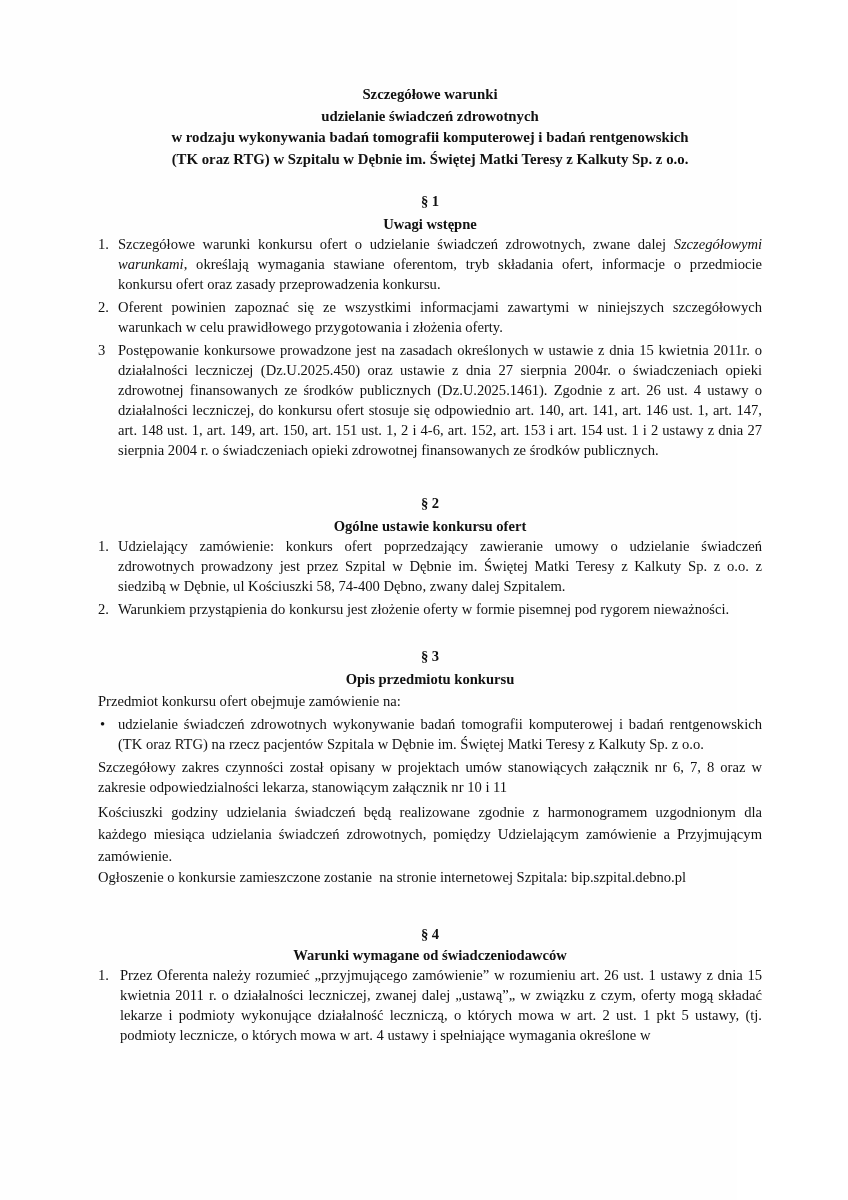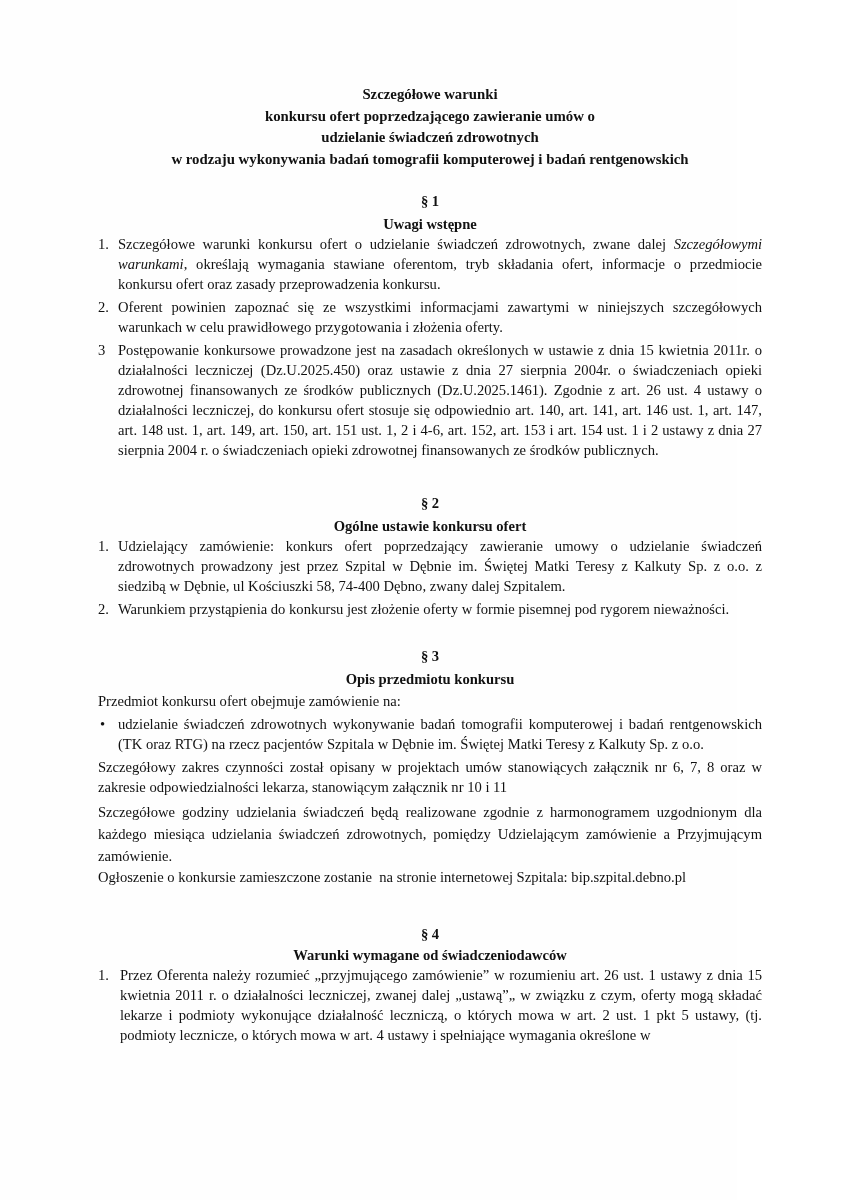--- a/index.html
+++ b/index.html
@@ -20,23 +20,23 @@
   i { font-style: italic; }
 </style>
 </head>
 <body>
 
 <div class="page">
   <div class="content">
 
     <div class="title">
       <div>Szczegółowe warunki</div>
-      <div>konkursu ofert poprzedzającego zawieranie umów o</div>
       <div>udzielanie świadczeń zdrowotnych</div>
       <div>w rodzaju wykonywania badań tomografii komputerowej i badań rentgenowskich</div>
+      <div>(TK oraz RTG) w Szpitalu w Dębnie im. Świętej Matki Teresy z Kalkuty Sp. z o.o.</div>
     </div>
 
     <div style="height:21px"></div>
 
     <div>
       <div class="sec-num">§ 1</div>
       <div class="sec-head" style="margin-top:3px">Uwagi wstępne</div>
       <ol class="items">
         <li>
           <span class="num">1.</span>
@@ -76,21 +76,21 @@
       <div class="sec-num">§ 3</div>
       <div class="sec-head" style="margin-top:3px">Opis przedmiotu konkursu</div>
       <p style="margin-top:2px">Przedmiot konkursu ofert obejmuje zamówienie na:</p>
       <ol class="items bul" style="margin-top:3px">
         <li>
           <span class="num">•</span>
           <span>udzielanie świadczeń zdrowotnych wykonywanie badań tomografii komputerowej i badań rentgenowskich (TK oraz RTG) na rzecz pacjentów Szpitala w Dębnie im. Świętej Matki Teresy z Kalkuty Sp. z o.o.</span>
         </li>
       </ol>
       <p class="justify" style="margin-top:3px">Szczegółowy zakres czynności został opisany w projektach umów stanowiących załącznik nr 6, 7, 8 oraz w zakresie odpowiedzialności lekarza, stanowiącym załącznik nr 10 i 11</p>
-      <p class="justify" style="margin-top:4px; line-height:22px">Szczegółowe godziny udzielania świadczeń będą realizowane zgodnie z harmonogramem uzgodnionym dla każdego miesiąca udzielania świadczeń zdrowotnych, pomiędzy Udzielającym zamówienie a Przyjmującym zamówienie.</p>
+      <p class="justify" style="margin-top:4px; line-height:22px">Kościuszki godziny udzielania świadczeń będą realizowane zgodnie z harmonogramem uzgodnionym dla każdego miesiąca udzielania świadczeń zdrowotnych, pomiędzy Udzielającym zamówienie a Przyjmującym zamówienie.</p>
       <p><span style="white-space:pre">Ogłoszenie o konkursie zamieszczone zostanie  na stronie internetowej Szpitala: </span><a class="u">bip.szpital.debno.pl</a></p>
     </div>
 
     <div style="height:37px"></div>
 
     <div>
       <div class="sec-num">§ 4</div>
       <div class="sec-head" style="margin-top:1px">Warunki wymagane od świadczeniodawców</div>
       <ol class="items">
         <li style="padding-left:22px">

